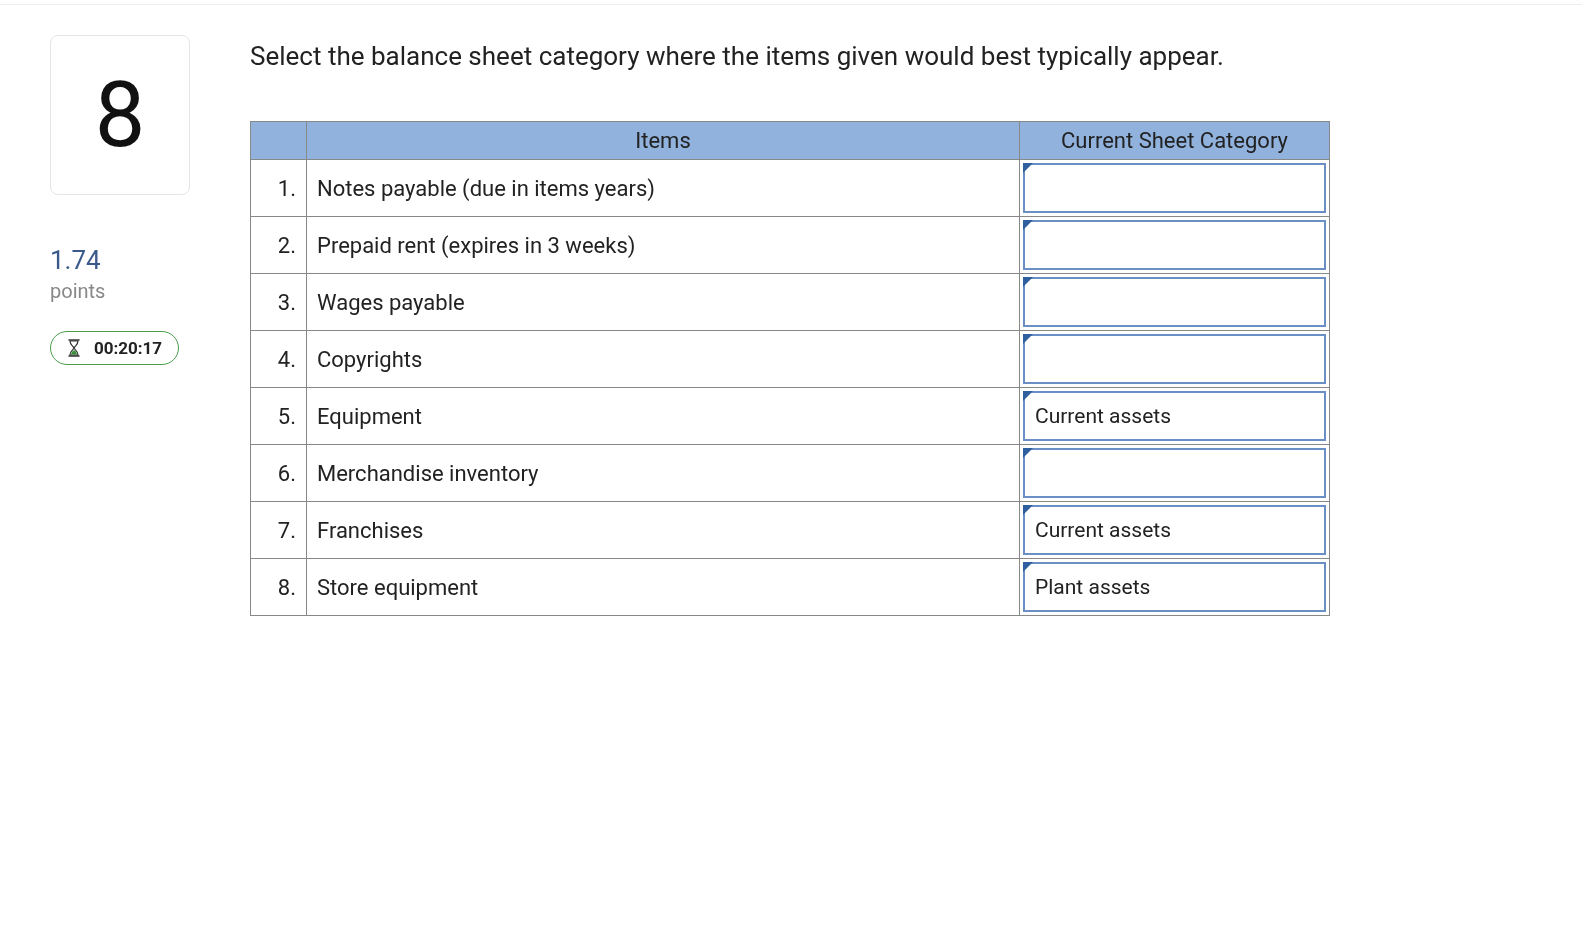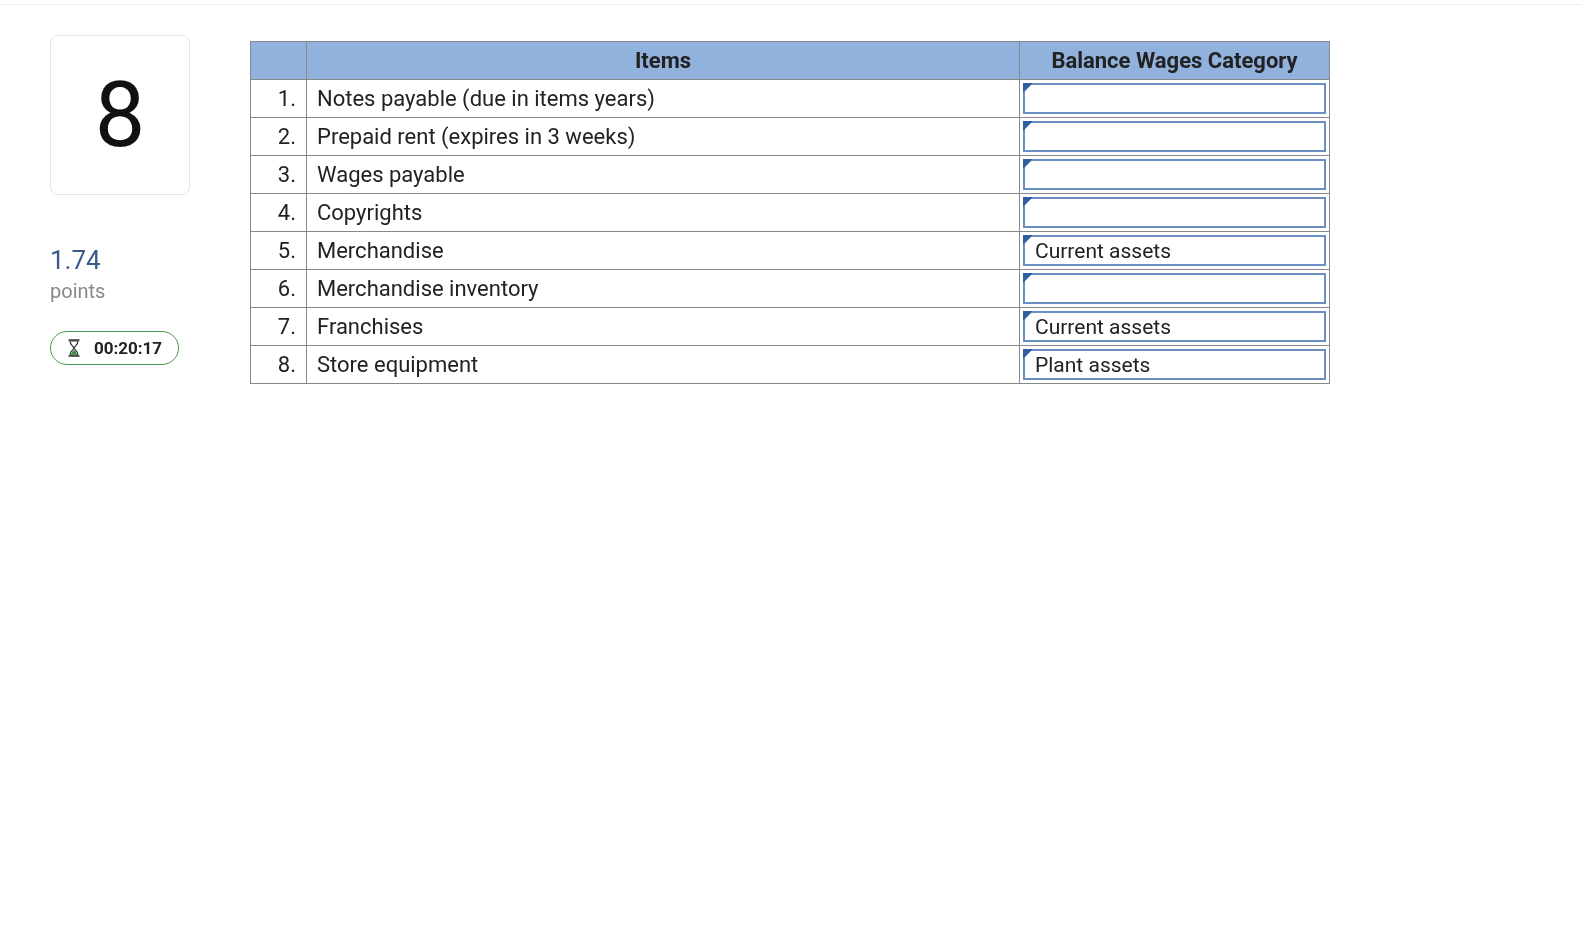--- a/index.html
+++ b/index.html
@@ -82,21 +82,21 @@
     font-size: 22px;
   }
   table.items th, table.items td {
     border: 1px solid #888;
     padding: 6px 10px;
     text-align: left;
     vertical-align: middle;
   }
   table.items th {
     background: #90b2dc;
-    font-weight: 700;
+    font-weight: 400;
     text-align: center;
     border: 1px solid #888;
     height: 34px;
   }
   table.items th.corner {
     width: 56px;
     background: #90b2dc;
   }
   table.items td.num {
     width: 56px;
@@ -104,21 +104,21 @@
     padding-right: 10px;
   }
   table.items td.answer-cell {
     width: 310px;
     padding: 3px;
   }
   .dropdown {
     position: relative;
     border: 2px solid #6a8fc5;
     background: #fff;
-    height: 31px;
+    height: 50px;
     width: 100%;
     display: flex;
     align-items: center;
     padding-left: 10px;
     font-size: 21px;
     color: #222;
     cursor: pointer;
   }
   .dropdown .caret {
     position: absolute;
@@ -151,27 +151,28 @@
           <path d="M3 2 C3 6 6 7 7 9 C8 7 11 6 11 2 Z" fill="none" stroke="#333" stroke-width="1.2"></path>
           <path d="M3 16 C3 12 6 11 7 9 C8 11 11 12 11 16 Z" fill="none" stroke="#333" stroke-width="1.2"></path>
           <path d="M4 15.5 C4 13 6 12 7 11 C8 12 10 13 10 15.5 Z" fill="#3a8f3a"></path>
         </svg>
       </span>
       <span>00:20:17</span>
     </div>
   </aside>
 
   <main class="main">
+    <div class="question-text">Select the balance sheet category where the items given would best typically appear.</div>
 
     <table class="items">
       <thead>
         <tr>
           <th class="corner"></th>
           <th>Items</th>
-          <th style="width:310px">Balance Wages Category</th>
+          <th style="width:310px">Current Sheet Category</th>
         </tr>
       </thead>
       <tbody>
         <tr>
           <td class="num">1.</td>
           <td>Notes payable (due in items years)</td>
           <td class="answer-cell">
             <div class="dropdown">
               <span class="caret"></span>
               <span></span>
@@ -203,21 +204,21 @@
           <td>Copyrights</td>
           <td class="answer-cell">
             <div class="dropdown">
               <span class="caret"></span>
               <span></span>
             </div>
           </td>
         </tr>
         <tr>
           <td class="num">5.</td>
-          <td>Merchandise</td>
+          <td>Equipment</td>
           <td class="answer-cell">
             <div class="dropdown">
               <span class="caret"></span>
               <span>Current assets</span>
             </div>
           </td>
         </tr>
         <tr>
           <td class="num">6.</td>
           <td>Merchandise inventory</td>

